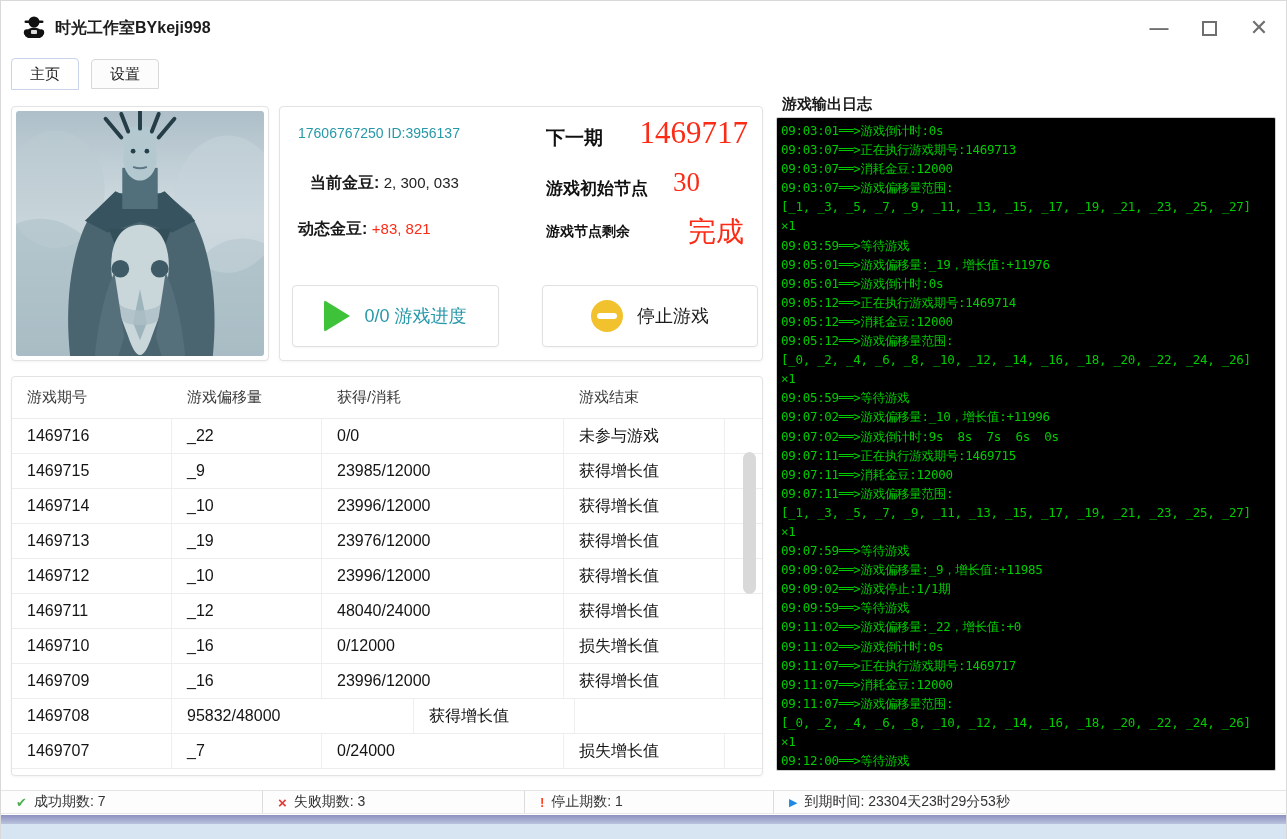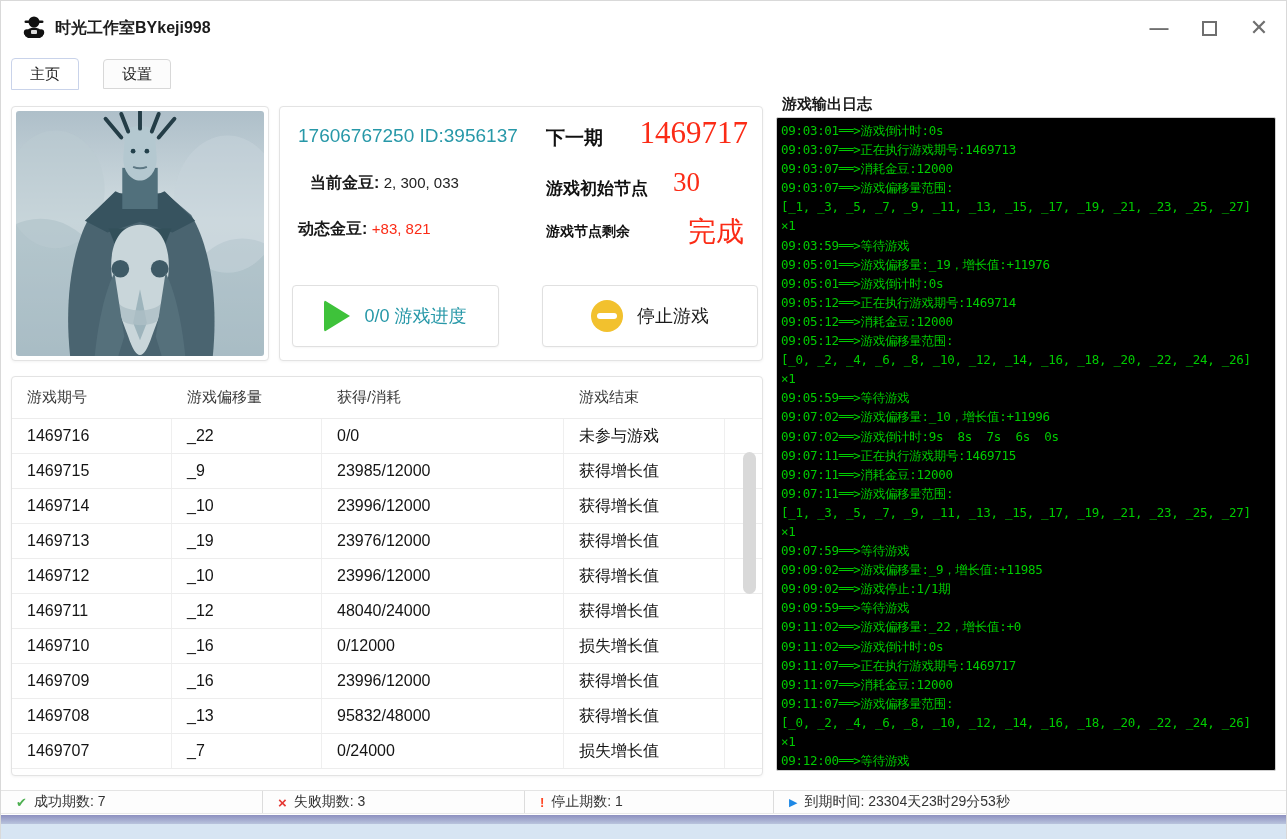--- a/index.html
+++ b/index.html
@@ -15,32 +15,32 @@
   .titlebar{position:absolute;left:0;top:0;width:100%;height:54px;background:#fff;}
   .app-icon{position:absolute;left:20px;top:13px;width:26px;height:26px;}
   .app-title{position:absolute;left:54px;top:17px;font-size:16px;font-weight:bold;color:#1c1c1c;}
   .win-controls{position:absolute;right:14px;top:14px;display:flex;gap:24px;align-items:center;color:#6f6f6f;}
   .wc{width:26px;height:26px;display:flex;align-items:center;justify-content:center;font-size:19px;cursor:default;}
   .wc-min{font-weight:bold;letter-spacing:0;}
   .wc-max span{display:block;width:15px;height:15px;border:2px solid #6f6f6f;}
   .wc-close{font-size:22px;}
 
   
-  .tabs{position:absolute;left:10px;top:58px;display:flex;gap:24px;}
+  .tabs{position:absolute;left:10px;top:58px;display:flex;gap:12px;}
   .tab{height:30px;padding:0 18px;display:flex;align-items:center;font-size:15px;background:#fcfcfc;
        border:1px solid #d8d8d8;border-radius:4px 4px 0 0;color:#222;}
   .tab.active{background:#fff;border-color:#c9d3ea;box-shadow:0 1px 0 #fff;height:32px;margin-top:-1px;}
 
   
   .card{position:absolute;background:#fff;border:1px solid #e3e3e3;border-radius:4px;box-shadow:0 1px 3px rgba(0,0,0,.05);}
   .image-card{left:10px;top:105px;width:258px;height:255px;overflow:hidden;padding:4px;}
   .image-card svg{width:100%;height:100%;border-radius:3px;display:block;}
 
   .info-card{left:278px;top:105px;width:484px;height:255px;}
-  .acct-line1{position:absolute;left:18px;top:18px;font-size:19px;color:var(--accent);}
+  .acct-line1{position:absolute;left:18px;top:18px;font-size:14px;color:var(--accent);}
   .lbl{font-size:16px;font-weight:bold;color:#1b1b1b;}
   .val{font-size:15px;color:#222;}
   .row-cur{position:absolute;left:30px;top:66px;}
   .row-dyn{position:absolute;left:18px;top:112px;}
   .dyn-val{color:var(--red);}
   .nx-lbl{position:absolute;left:266px;top:18px;font-size:19px;font-weight:bold;color:#111;}
   .nx-val{position:absolute;right:14px;top:8px;font-size:31px;color:var(--red);font-family:"Liberation Serif","DejaVu Serif",serif;}
   .init-lbl{position:absolute;left:266px;top:70px;font-size:17px;font-weight:bold;color:#111;}
   .init-val{position:absolute;right:62px;top:60px;font-size:27px;color:var(--red);font-family:"Liberation Serif","DejaVu Serif",serif;}
   .rem-lbl{position:absolute;left:266px;top:116px;font-size:14px;font-weight:bold;color:#111;}
@@ -241,21 +241,20 @@
           <div class="tcell c3">损失增长值</div>
         </div>
         <div class="trow">
           <div class="tcell c0">1469709</div>
           <div class="tcell c1">_16</div>
           <div class="tcell c2">23996/12000</div>
           <div class="tcell c3">获得增长值</div>
         </div>
         <div class="trow">
           <div class="tcell c0">1469708</div>
-          <div class="tcell c1">_13</div>
           <div class="tcell c2">95832/48000</div>
           <div class="tcell c3">获得增长值</div>
         </div>
         <div class="trow">
           <div class="tcell c0">1469707</div>
           <div class="tcell c1">_7</div>
           <div class="tcell c2">0/24000</div>
           <div class="tcell c3">损失增长值</div>
         </div>
       </div>

